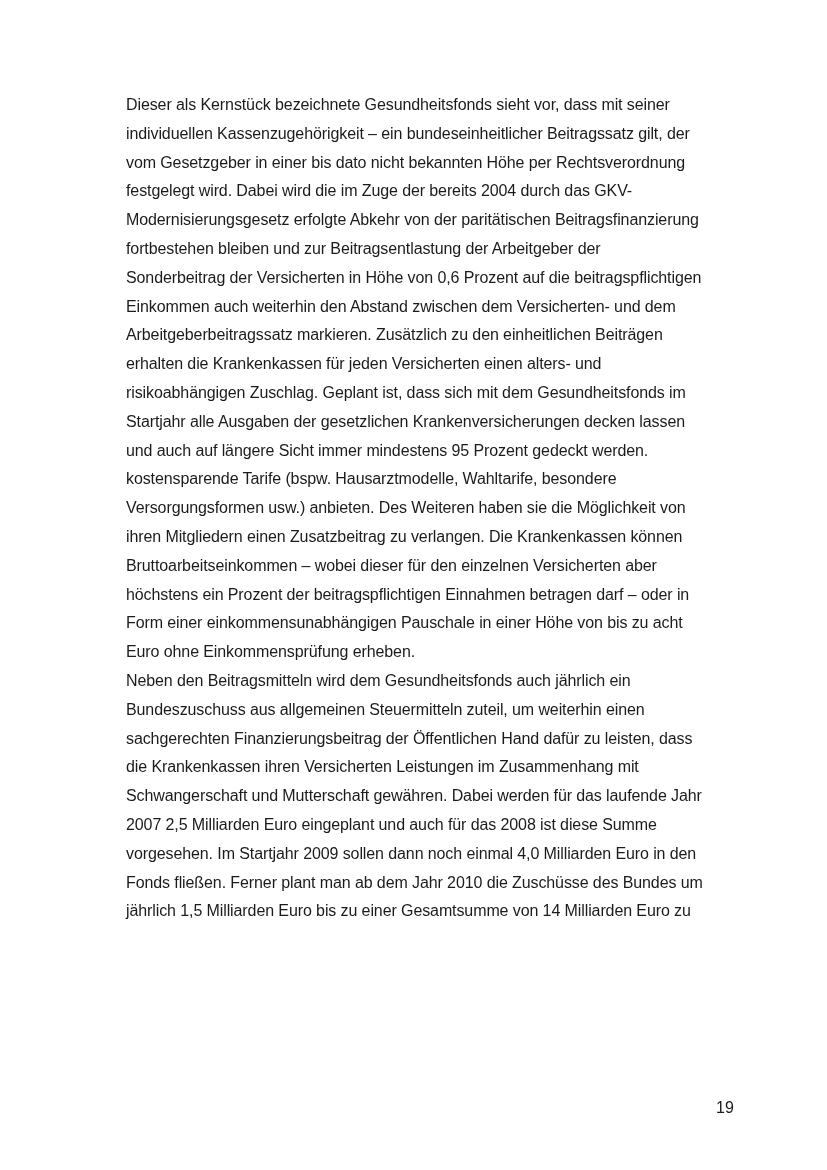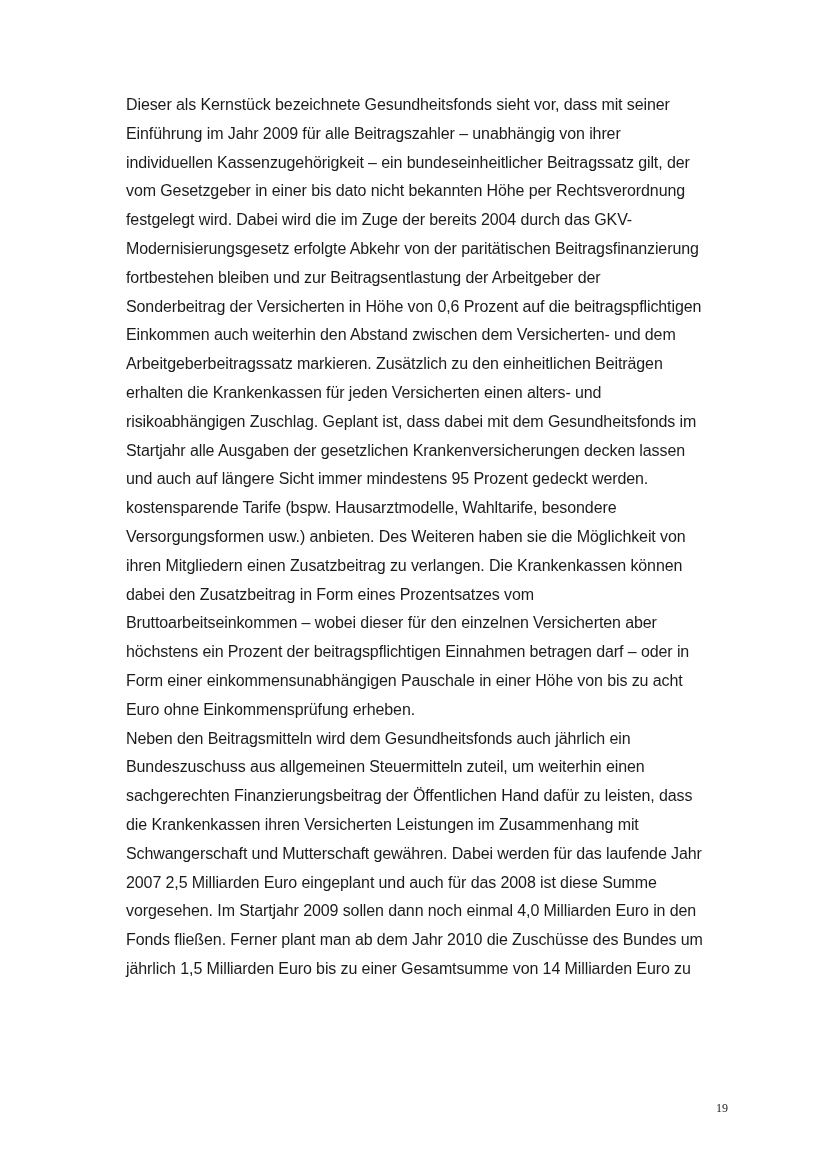--- a/index.html
+++ b/index.html
@@ -31,50 +31,48 @@
     font-size: 16px;
     line-height: 28.8px;
     white-space: nowrap;
     letter-spacing: -0.1px;
     color: #1b1b1b;
   }
   .page-number {
     position: absolute;
     left: 688px;
     top: 1098px;
-    font-family: Liberation Serif, serif;
-    font-size: 12px;
+    font-family: Liberation Sans, sans-serif;
+    font-size: 16px;
     line-height: 20px;
     color: #1b1b1b;
   }
 </style>
 </head>
 <body>
 
 <div class="page">
   <div class="textblock" id="textblock">
       <div class="para">
         <div class="line">Dieser als Kernstück bezeichnete Gesundheitsfonds sieht vor, dass mit seiner</div>
-        <div class="line">Einführung im Jahr 2009 für alle Beitragszahler – unabhängig von ihrer</div>
         <div class="line">individuellen Kassenzugehörigkeit – ein bundeseinheitlicher Beitragssatz gilt, der</div>
         <div class="line">vom Gesetzgeber in einer bis dato nicht bekannten Höhe per Rechtsverordnung</div>
         <div class="line">festgelegt wird. Dabei wird die im Zuge der bereits 2004 durch das GKV-</div>
         <div class="line">Modernisierungsgesetz erfolgte Abkehr von der paritätischen Beitragsfinanzierung</div>
         <div class="line">fortbestehen bleiben und zur Beitragsentlastung der Arbeitgeber der</div>
         <div class="line">Sonderbeitrag der Versicherten in Höhe von 0,6 Prozent auf die beitragspflichtigen</div>
         <div class="line">Einkommen auch weiterhin den Abstand zwischen dem Versicherten- und dem</div>
         <div class="line">Arbeitgeberbeitragssatz markieren. Zusätzlich zu den einheitlichen Beiträgen</div>
         <div class="line">erhalten die Krankenkassen für jeden Versicherten einen alters- und</div>
-        <div class="line">risikoabhängigen Zuschlag. Geplant ist, dass dabei mit dem Gesundheitsfonds im</div>
+        <div class="line">risikoabhängigen Zuschlag. Geplant ist, dass sich mit dem Gesundheitsfonds im</div>
         <div class="line">Startjahr alle Ausgaben der gesetzlichen Krankenversicherungen decken lassen</div>
         <div class="line">und auch auf längere Sicht immer mindestens 95 Prozent gedeckt werden.</div>
         <div class="line">kostensparende Tarife (bspw. Hausarztmodelle, Wahltarife, besondere</div>
         <div class="line">Versorgungsformen usw.) anbieten. Des Weiteren haben sie die Möglichkeit von</div>
         <div class="line">ihren Mitgliedern einen Zusatzbeitrag zu verlangen. Die Krankenkassen können</div>
-        <div class="line">dabei den Zusatzbeitrag in Form eines Prozentsatzes vom</div>
         <div class="line">Bruttoarbeitseinkommen – wobei dieser für den einzelnen Versicherten aber</div>
         <div class="line">höchstens ein Prozent der beitragspflichtigen Einnahmen betragen darf – oder in</div>
         <div class="line">Form einer einkommensunabhängigen Pauschale in einer Höhe von bis zu acht</div>
         <div class="line">Euro ohne Einkommensprüfung erheben.</div>
       </div>
       <div class="para">
         <div class="line">Neben den Beitragsmitteln wird dem Gesundheitsfonds auch jährlich ein</div>
         <div class="line">Bundeszuschuss aus allgemeinen Steuermitteln zuteil, um weiterhin einen</div>
         <div class="line">sachgerechten Finanzierungsbeitrag der Öffentlichen Hand dafür zu leisten, dass</div>
         <div class="line">die Krankenkassen ihren Versicherten Leistungen im Zusammenhang mit</div>

